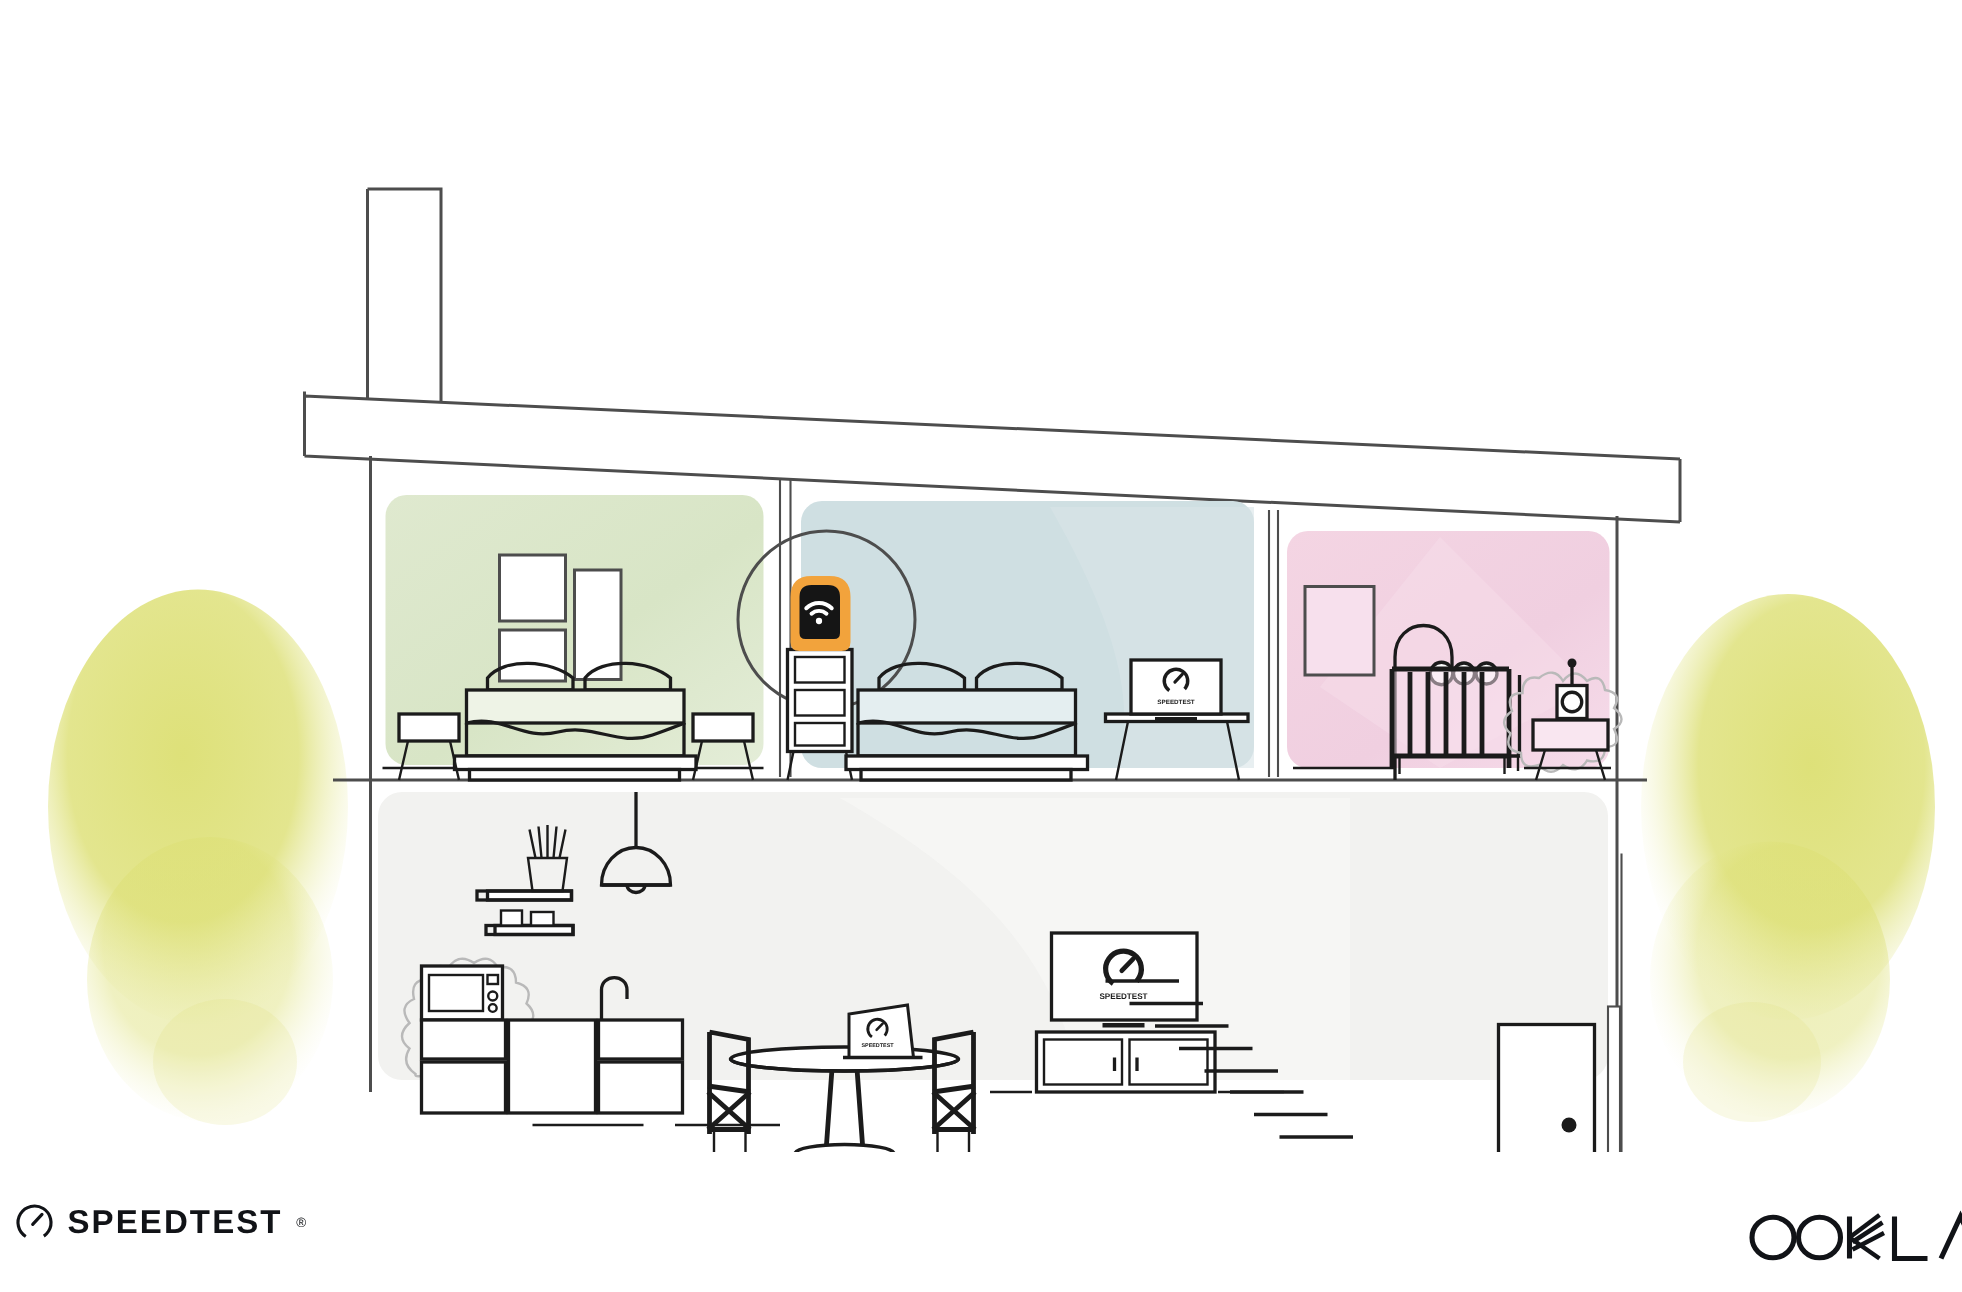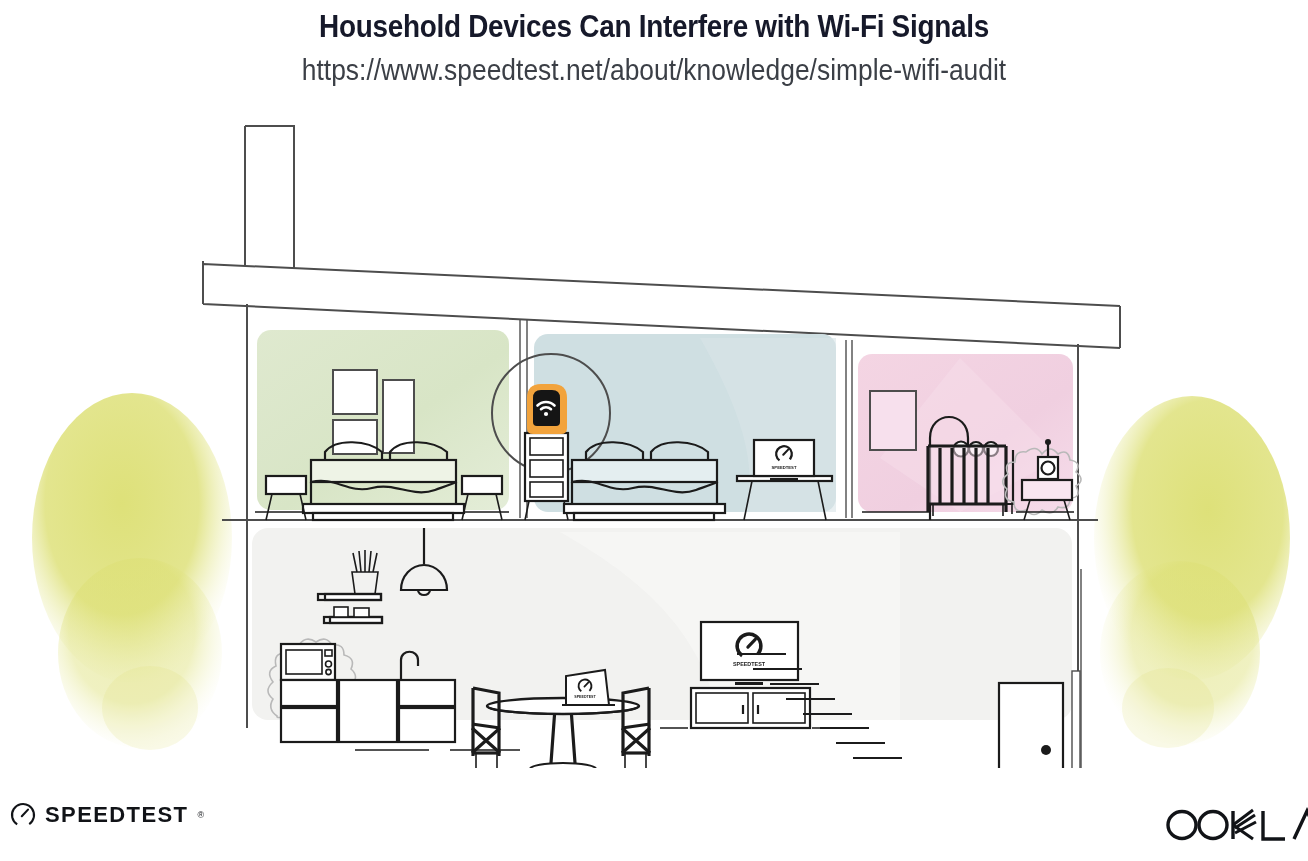--- a/index.html
+++ b/index.html
@@ -37,24 +37,20 @@
 
   
   .scene{position:absolute;left:0;top:108px;width:1308px;height:660px;}
   svg{display:block;}
 </style>
 </head>
 <body>
 
 <div id="stage">
 
-  <div class="header">
-    <div class="title">Household Devices Can Interfere with Wi-Fi Signals</div>
-    <div class="subtitle">https://www.speedtest.net/about/knowledge/simple-wifi-audit</div>
-  </div>
 
   <div class="scene">
     <svg width="1308" height="660" viewBox="0 0 1308 660" xmlns="http://www.w3.org/2000/svg">
       <defs>
         <radialGradient id="blobL" cx="45%" cy="38%" r="62%">
           <stop offset="0%" stop-color="#dcdf72" stop-opacity="0.95"></stop>
           <stop offset="62%" stop-color="#dcdf72" stop-opacity="0.80"></stop>
           <stop offset="82%" stop-color="#e7e99c" stop-opacity="0.40"></stop>
           <stop offset="100%" stop-color="#f2f3c9" stop-opacity="0.05"></stop>
         </radialGradient>

